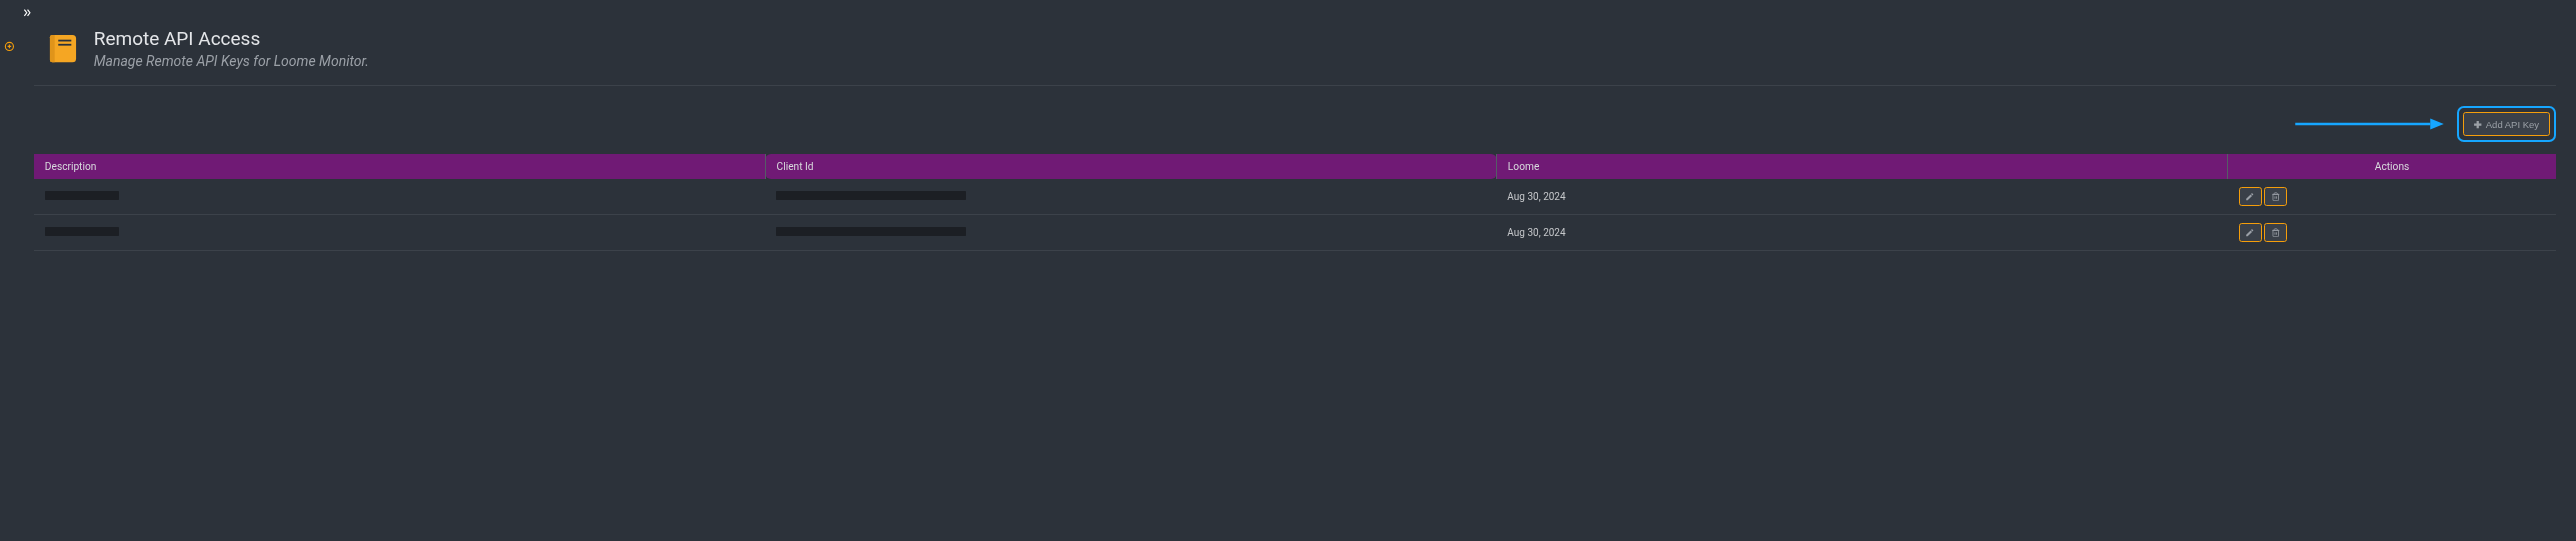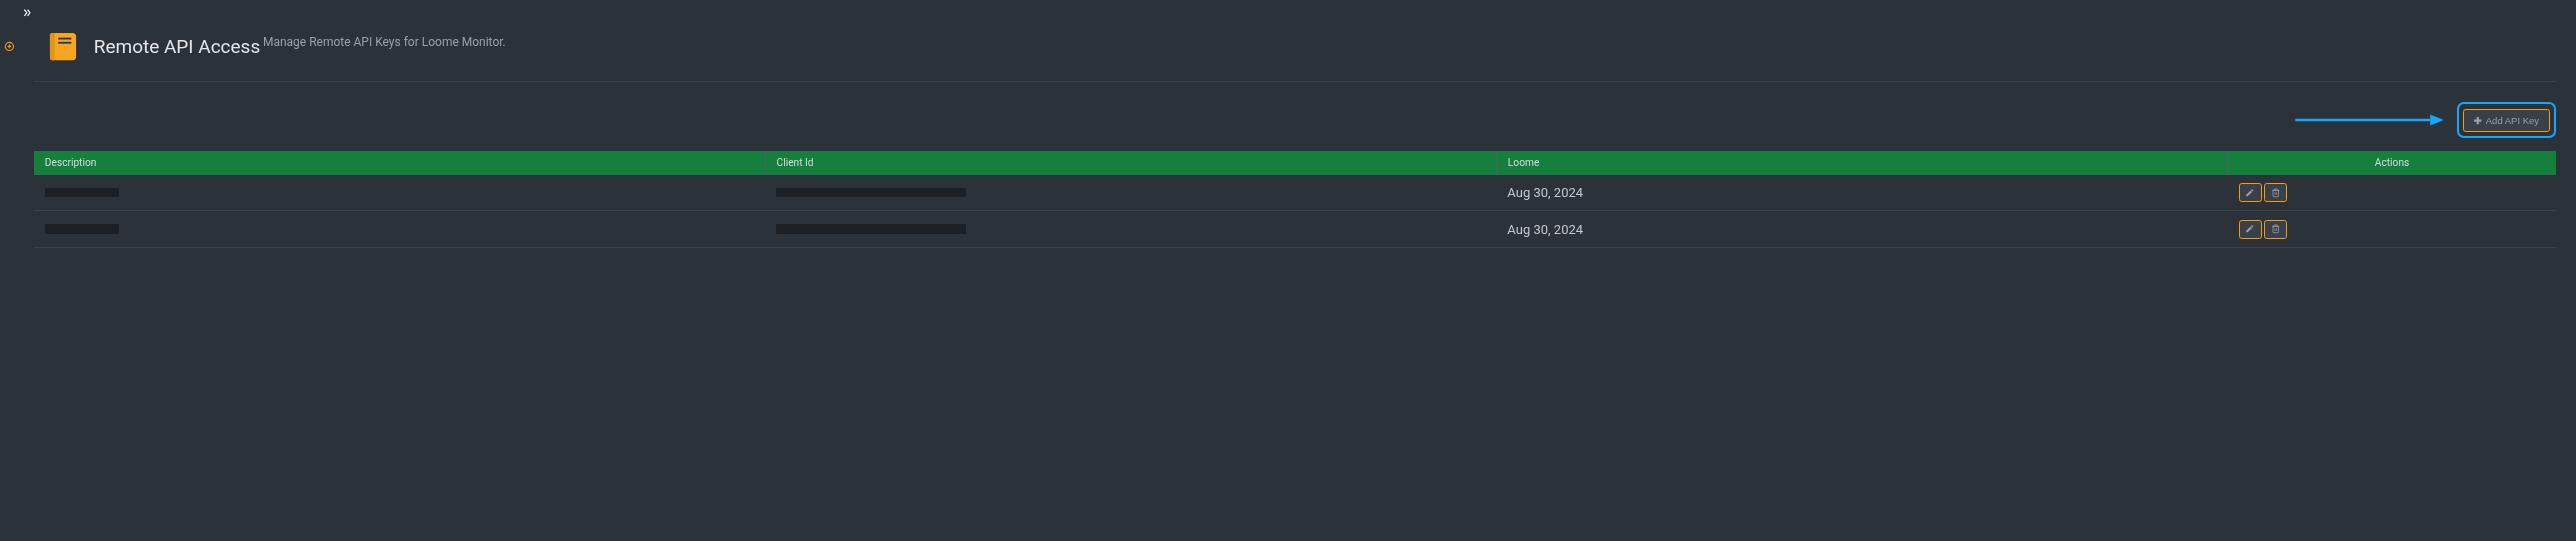--- a/index.html
+++ b/index.html
@@ -55,31 +55,32 @@
       border-bottom: 0.7px solid #3c424a;
       margin-right: 20.3px;
     }
     .header-icon {
       width: 38px;
       height: 38px;
       flex-shrink: 0;
     }
     .header-text {
       display: flex;
-      flex-direction: row;
+      flex-direction: column;
       gap: 2.7px;
     }
     .page-title {
       font-size: 19px;
       font-weight: 400;
       color: #e4e6e9;
     }
     .page-subtitle {
-      font-size: 12px;
+      font-size: 14px;
       color: #9ba0a7;
+      font-style: italic;
     }
     .toolbar {
       display: flex;
       justify-content: flex-end;
       align-items: center;
       margin-right: 20.3px;
       margin-top: 20.3px;
       margin-bottom: 12.2px;
       position: relative;
     }
@@ -112,46 +113,46 @@
       font-weight: bold;
     }
     .table-wrap {
       margin-right: 20.3px;
     }
     table {
       width: 100%;
       border-collapse: collapse;
     }
     thead tr {
-      background-color: #15803d;
+      background-color: #701a75;
       padding-left: 22px;
     }
     th {
       text-align: left;
       font-weight: 400;
       font-size: 10.2px;
       color: #d8dadd;
       padding: 6.8px 10.8px;
       border-right: 0.7px solid #555c66;
     }
     th:last-child {
       border-right: none;
       text-align: center;
     }
     tbody tr {
       border-bottom: 0.7px solid #3c424a;
     }
     td {
       padding: 8.1px 10.8px;
-      font-size: 13px;
+      font-size: 10px;
       color: #c5c7ca;
       vertical-align: middle;
     }
     .col-desc { width: 29%; }
-    .col-client { width: 29%; }
+    .col-client { width: 29%; border-radius: 6px; }
     .col-expiry { width: 29%; }
     .col-actions { width: 13%; }
     .redacted {
       display: inline-block;
       background-color: #1c1f24;
       height: 9.5px;
       border-radius: 0.7px;
     }
     .redacted.short { width: 74px; }
     .redacted.long { width: 190px; }

